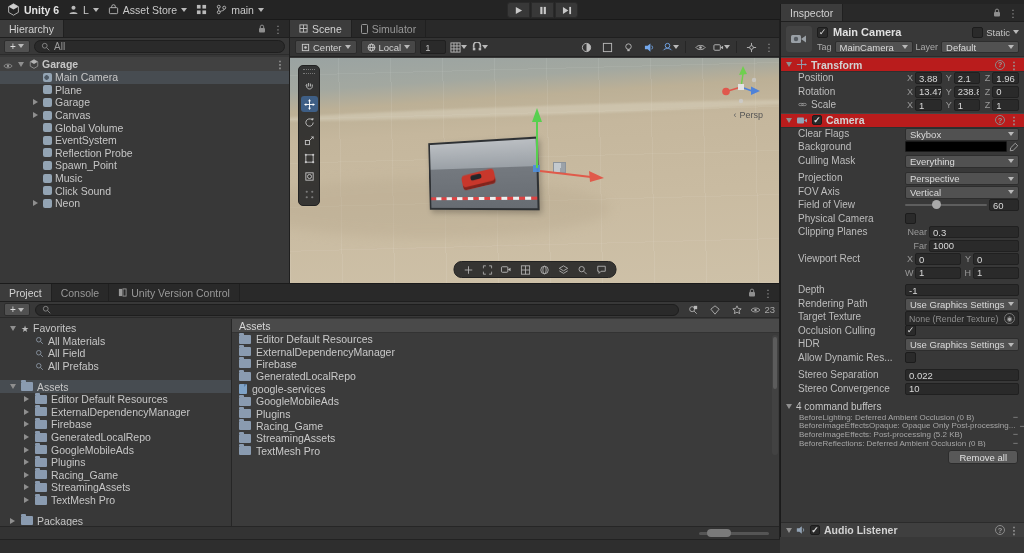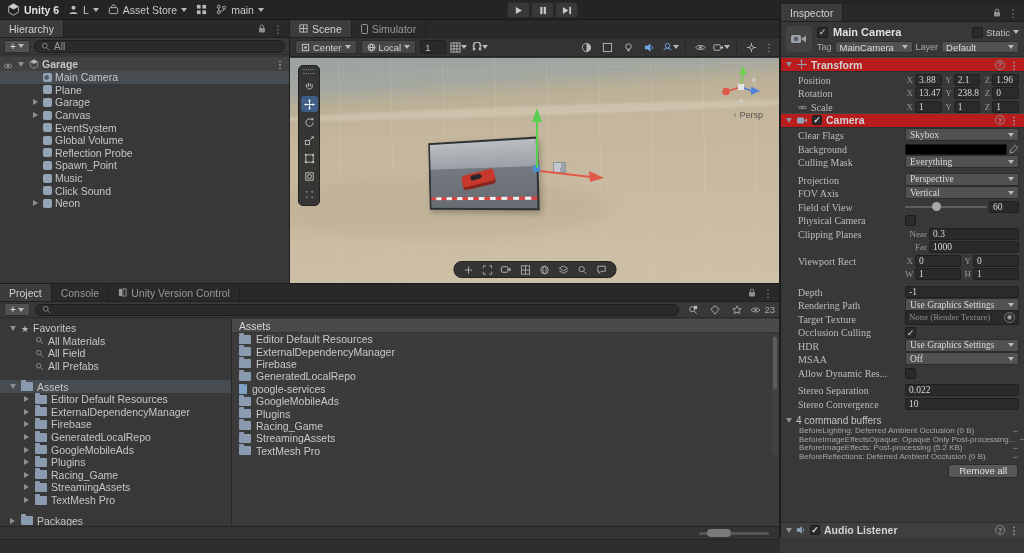--- a/index.html
+++ b/index.html
@@ -127,21 +127,21 @@
   .insp-body{ position:absolute; left:0; top:18px; right:0; bottom:0; overflow:hidden; }
   .insp-head{ display:flex; gap:5px; padding:4px 5px 3px; border-bottom:1px solid #2c2c2c; }
   .objicon{ width:26px; height:26px; background:#434343; border-radius:3px; display:flex; align-items:center; justify-content:center; flex:none; }
   .head-right{ flex:1; min-width:0; display:flex; flex-direction:column; gap:3px; }
   .name-row{ display:flex; align-items:center; gap:5px; }
   .obj-name{ font-weight:bold; font-size:11px; color:#e0e0e0; flex:1; overflow:hidden; white-space:nowrap; }
   .static-group{ display:flex; align-items:center; gap:3px; color:#c4c4c4; font-size:9.5px; }
   .tag-row{ display:flex; align-items:center; gap:3px; font-size:9px; color:#aaa; }
   .tag-row .ddl{ flex:1; height:12px; }
   .sec-head{ height:15px; background:#b91c1c; border-top:1px solid #464646; border-bottom:1px solid #2f2f2f; display:flex; align-items:center; gap:4px; padding:0 5px; font-weight:bold; font-size:10.5px; color:#d2d2d2; }
-  .irow{ display:flex; align-items:flex-end; height:13.5px; padding:0 5px 0 17px; gap:10px;font-family:Liberation Serif, serif; }
+  .irow{ display:flex; align-items:flex-start; height:13.5px; padding:0 5px 0 17px; gap:10px; }
   .ilabel{ flex:1; font-size:10px; color:#bdbdbd; overflow:hidden; white-space:nowrap; }
   .ictrl{ width:114px; display:flex; align-items:center; gap:2px; flex:none; }
   .ictrl .ddl{ flex:1; }
   .axl{ width:8px; text-align:right; color:#999; font-size:9px; flex:none; }
   .vec3 .nf{ flex:1; }
   .igap{ height:4px; }
   .swatch{ flex:1; height:11px; border:1px solid #1a1a1a; border-radius:1px; }
   .picker-dot{ width:11px; height:11px; border-radius:50%; border:1px solid #777; display:flex; align-items:center; justify-content:center; color:#aaa; font-size:7px; flex:none; }
   .picker-dot::before{ content:"\25C9"; }
   .slider{ flex:1; height:12px; position:relative; }
@@ -316,26 +316,26 @@
       <div class="hrow child">
           <span class="fold">
             <span class="tri-right"></span>
           </span>
           <span class="go-ic"></span>
           <span>Canvas</span>
         </div>
       <div class="hrow child">
           <span class="fold"></span>
           <span class="go-ic"></span>
-          <span>EventSystem</span>
+          <span>Global Volume</span>
         </div>
       <div class="hrow child">
           <span class="fold"></span>
           <span class="go-ic"></span>
-          <span>Global Volume</span>
+          <span>EventSystem</span>
         </div>
       <div class="hrow child">
           <span class="fold"></span>
           <span class="go-ic"></span>
           <span>Reflection Probe</span>
         </div>
       <div class="hrow child">
           <span class="fold"></span>
           <span class="go-ic"></span>
           <span>Spawn_Point</span>
@@ -1090,29 +1090,20 @@
       <div class="irow">
         <span class="ilabel">HDR</span>
         <div class="ictrl">
             <span class="ddl">
               <span class="dval">Use Graphics Settings</span>
               <span class="caret"></span>
             </span>
           </div>
       </div>
       <div class="irow">
-        <span class="ilabel">MSAA</span>
-        <div class="ictrl">
-            <span class="ddl">
-              <span class="dval">Off</span>
-              <span class="caret"></span>
-            </span>
-          </div>
-      </div>
-      <div class="irow">
         <span class="ilabel">Allow Dynamic Res...</span>
         <div class="ictrl">
             <span class="chk"></span>
           </div>
       </div>
       <div class="igap"></div>
       <div class="irow">
         <span class="ilabel">Stereo Separation</span>
         <div class="ictrl">
             <span class="nf" style="flex:1">0.022</span>

